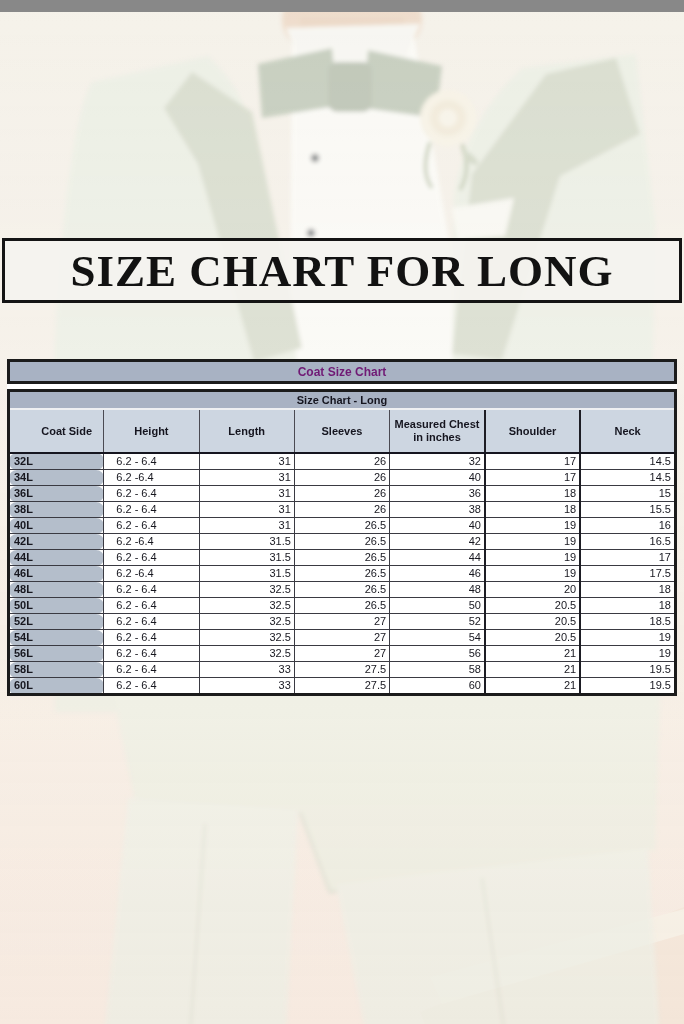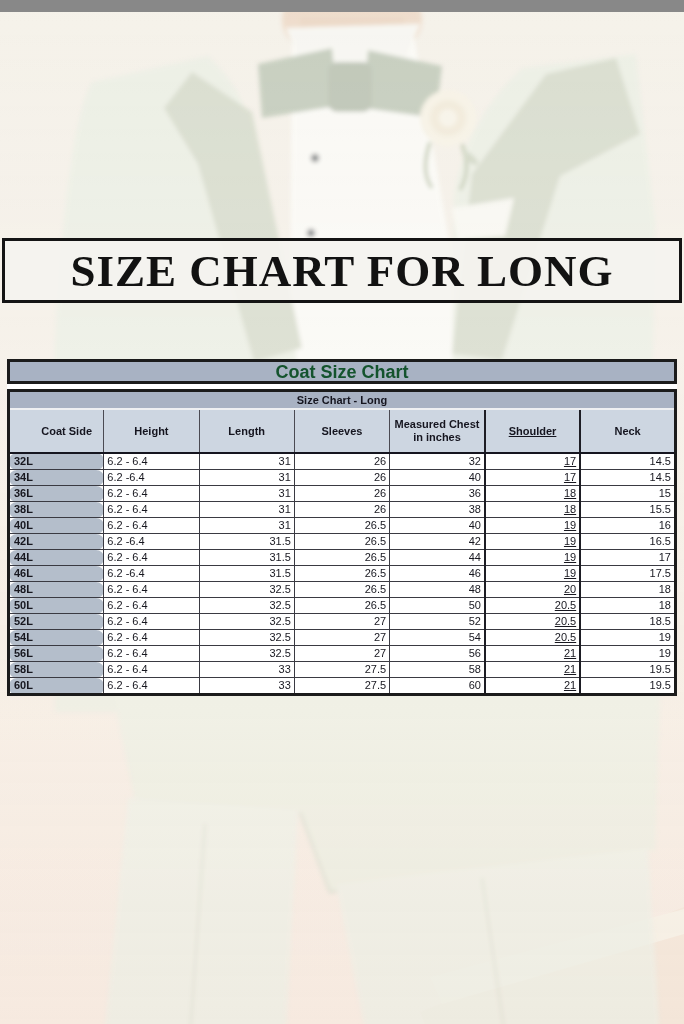--- a/index.html
+++ b/index.html
@@ -20,21 +20,21 @@
   .banner-text{
     font-family:"Liberation Serif", serif;
     font-weight:bold; font-size:45px; letter-spacing:1px; color:#121212;
     white-space:nowrap;
   }
 
   
   .chart-wrap{position:absolute; left:7px; top:347px; width:670px;}
   .t-title{
     border:3px solid #1b1b1b; background:#a8b2c3;
-    font-weight:bold; font-size:18px; color:#14532d;
+    font-weight:bold; font-size:12px; color:#701a75;
     text-align:center; padding:3px 0 2px 0; line-height:14px;
   }
   .t-gap{height:5px; background:#ffffff;}
   table{
     border-collapse:collapse; width:100%; table-layout:fixed;
     border:3px solid #1b1b1b; background:#fdfdfd;
   }
   th,td{overflow:hidden; white-space:nowrap;}
   tr.subtitle-row th{
     background:#a8b2c3; font-weight:bold; font-size:11px; color:#15151f;
@@ -50,22 +50,22 @@
   tbody td{
     font-size:11px; color:#17171f; line-height:13px; padding:1px 3px 1px 3px;
     border-top:1px solid #3a3a42; border-left:1px solid #3a3a42;
     background:#ffffff; text-align:right;
   }
   tbody td:first-child{
     background:#b4becb; font-weight:bold; text-align:left; border-left:none;
     padding-left:4px;
     border-radius:8px;
   }
-  tbody td.c1{text-align:left; padding-left:3px;}
-  tbody td.c5, tr.cols-row th.c5{border-left:2px solid #1d1d24;text-decoration:underline;}
+  tbody td.c1{text-align:left; padding-left:12px;}
+  tbody td.c5, tr.cols-row th.c5{border-left:2px solid #1d1d24;}
   tbody td.c6, tr.cols-row th.c6{border-left:2px solid #1d1d24;}
   .c0{width:14.0%}.c1{width:15.2%}.c2{width:14.2%}.c3{width:14.2%}
   .c4{width:14.7%}.c5{width:14.2%}.c6{width:13.5%}
 </style>
 </head>
 <body>
 
 <div id="stage">
 
   <svg id="bg-svg" viewBox="0 0 684 1024" aria-hidden="true">

